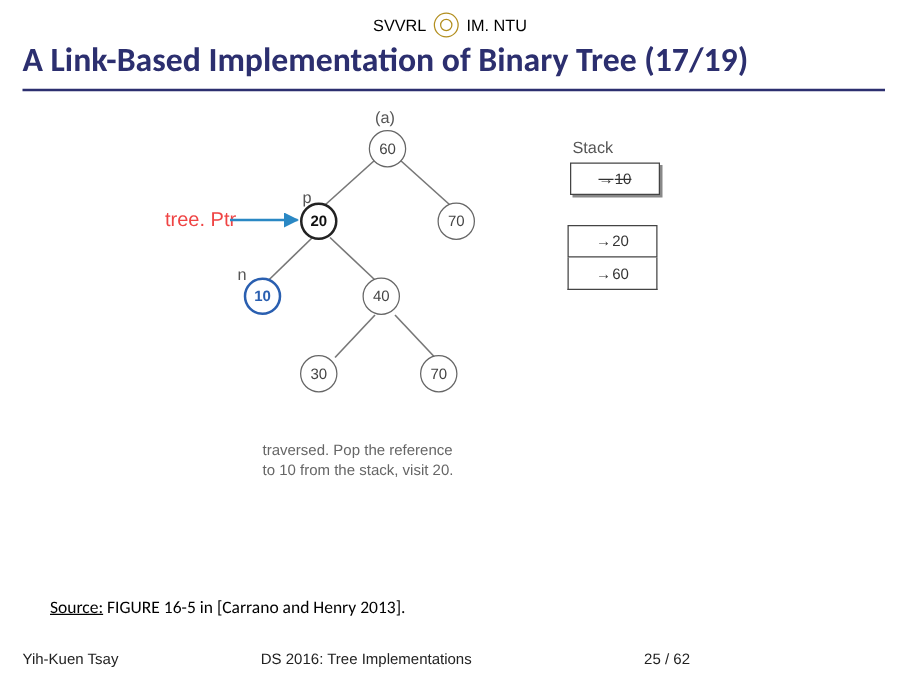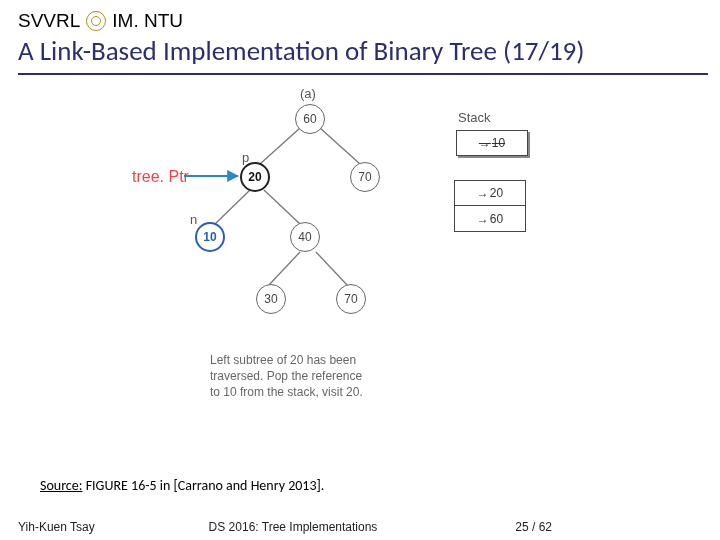--- a/index.html
+++ b/index.html
@@ -7,38 +7,38 @@
     width:720px;height:540px;
     font-family:"Segoe UI",Arial,sans-serif;
     background:#fff;color:#000;
     position:relative;box-sizing:border-box;
     overflow:hidden;
   }
   .header{
     padding:10px 12px 0 18px;
   }
   .topline{
-    display:flex;justify-content:flex-start;align-items:center;
-    font-size:19px;
+    display:flex;justify-content:center;align-items:center;
+    font-size:13px;
     padding-right:6px;
   }
   .logo{
     width:18px;height:18px;border-radius:50%;
     border:1.5px solid #b28e1e;
     display:inline-flex;align-items:center;justify-content:center;
     margin:0 6px;
   }
   .logo-inner{
     width:8px;height:8px;border-radius:50%;
     border:1.3px solid #b28e1e;
   }
   h1.title{
     margin:2px 0 0 0;
     font-size:27px;
-    font-weight:400;
+    font-weight:700;
     color:#2c2f6f;
     font-family:"Calibri","Segoe UI",Arial,sans-serif;
   }
   .rule{
     margin:6px 0 0 0;
     border:0;border-top:2.5px solid #2c2f6f;
   }
   
   .figwrap{
     position:absolute;
@@ -149,30 +149,29 @@
       <line x1="104" y1="104" x2="140" y2="138" stroke="#777" stroke-width="1.3"></line>
       <line x1="140" y1="166" x2="108" y2="200" stroke="#777" stroke-width="1.3"></line>
       <line x1="156" y1="166" x2="188" y2="200" stroke="#777" stroke-width="1.3"></line>
     </svg>
 
     <div class="node" style="left:135px;top:18px">60</div>
     <div class="node bold" style="left:80px; top:76px">20</div>
     <div class="node" style="left:190px;top:76px">70</div>
     <div class="node blue" style="left:35px; top:136px">10</div>
     <div class="node" style="left:130px;top:136px">40</div>
-    <div class="node" style="left:96px; top:198px">30</div>
+    <div class="node" style="left:80px; top:198px">30</div>
     <div class="node" style="left:176px;top:198px">70</div>
 
     <span class="stacklabel" style="left:298px;top:24px">Stack</span>
     <div class="stackbox shadow arrow-r" style="left:296px;top:44px;text-decoration:line-through">10</div>
     <div class="stackbox arrow-r" style="left:294px;top:94px">20</div>
     <div class="stackbox arrow-r" style="left:294px;top:120px;border-top:0">60</div>
 
     <div class="caption" style="left:50px;top:266px">
-      <div>Left subtree of 20 has been</div>
       <div>traversed. Pop the reference</div>
       <div>to 10 from the stack, visit 20.</div>
     </div>
   </div>
 </div>
 
 <div class="source">
   <b>Source:</b>
   <span>FIGURE 16-5 in [Carrano and Henry 2013].</span>
 </div>

